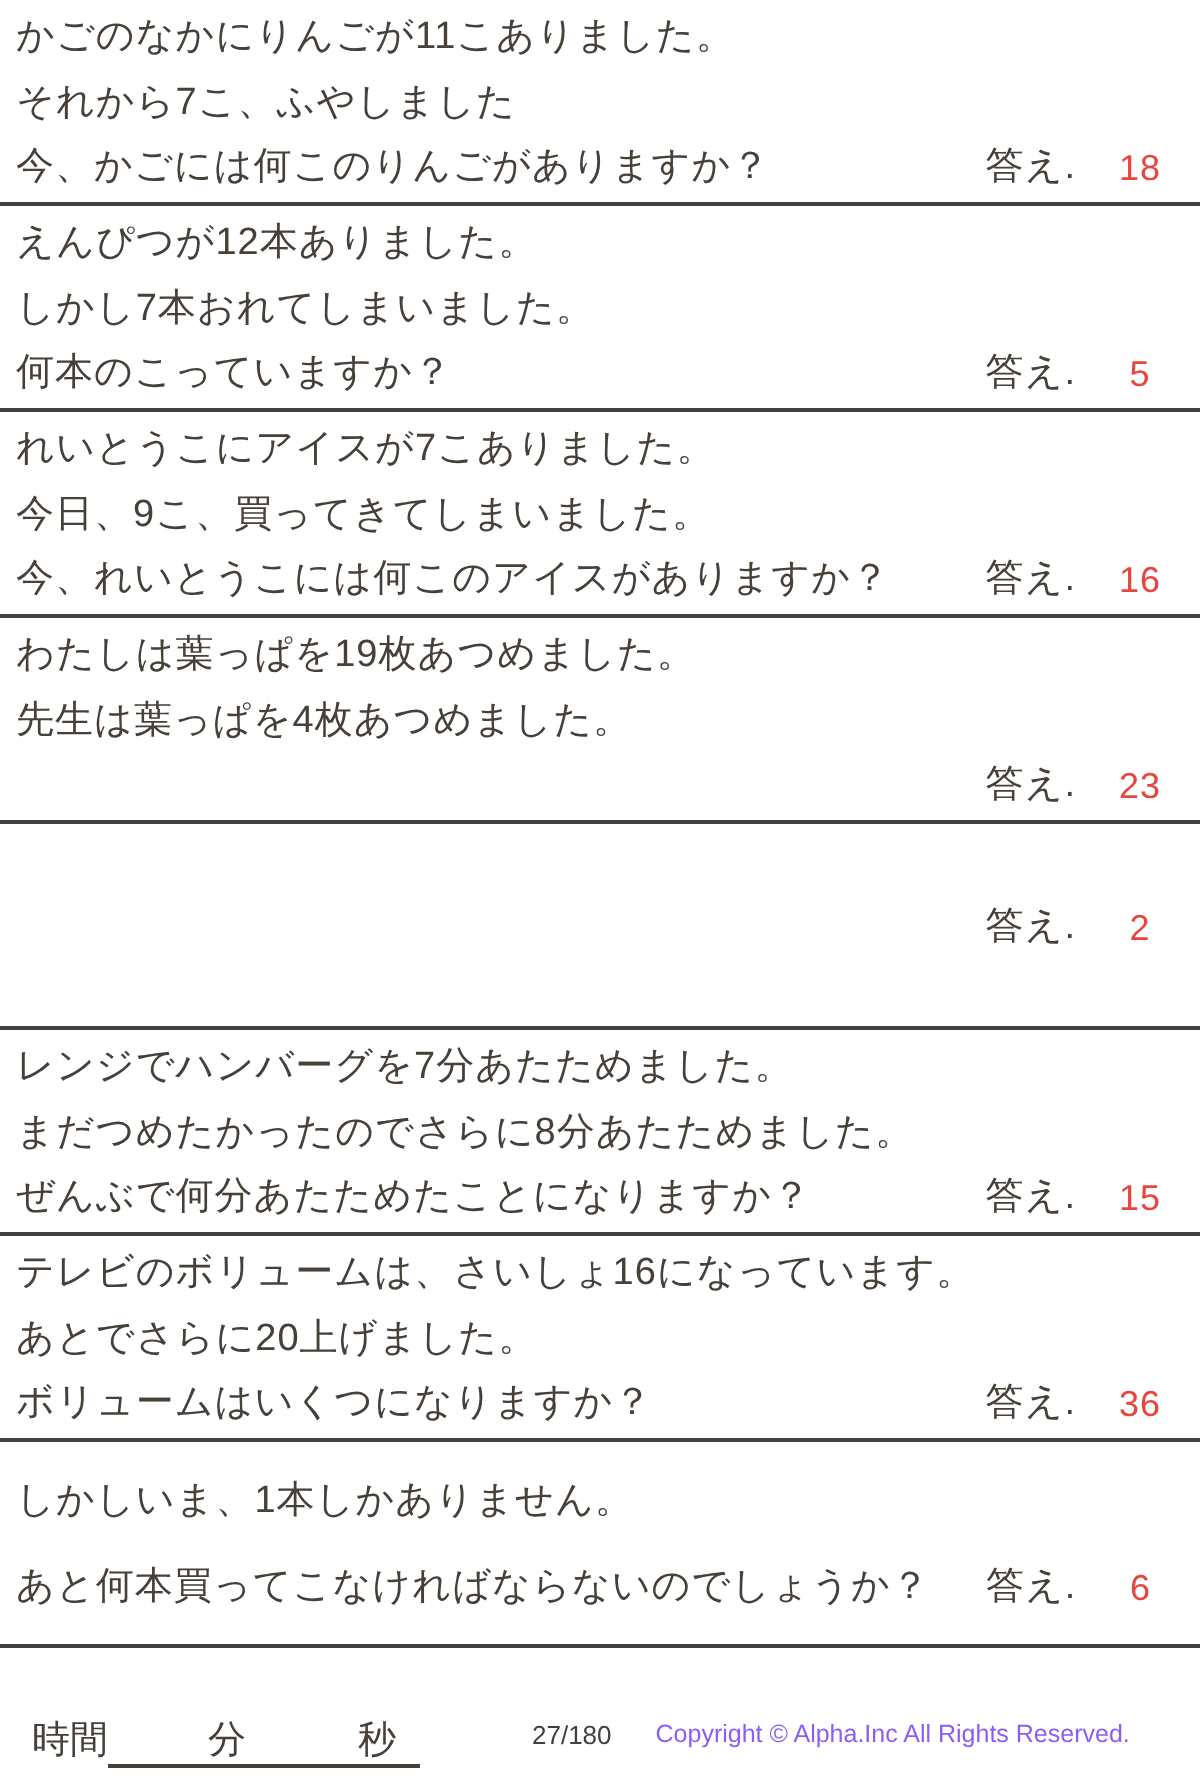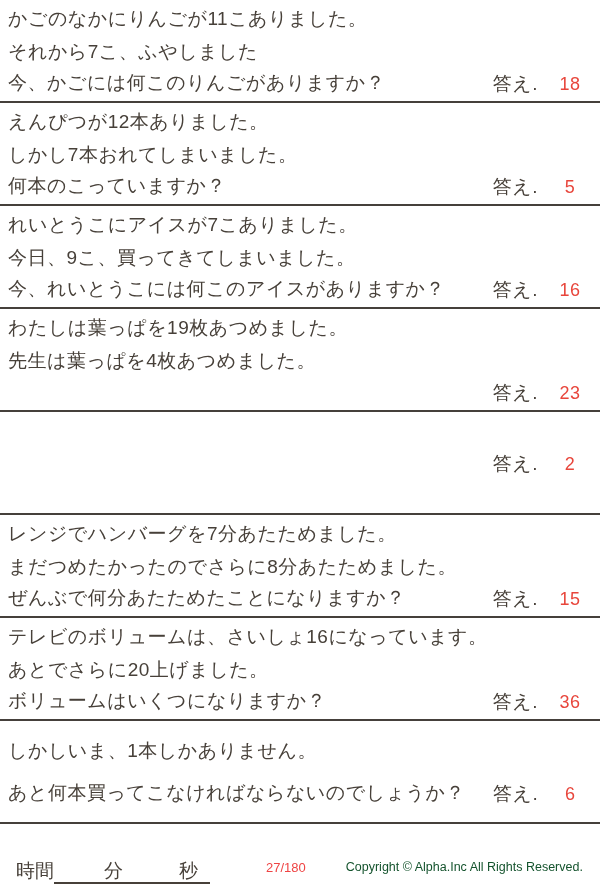--- a/index.html
+++ b/index.html
@@ -79,27 +79,27 @@
     border-bottom: 2px solid #474039;
     font-size: 19px;
     line-height: 22px;
   }
   .sp1 { display: inline-block; width: 50px; }
   .sp2 { display: inline-block; width: 56px; }
   .sp3 { display: inline-block; width: 12px; }
   .page-number {
     margin-left: 56px;
     font-size: 13px;
-    color: #ef4444;
+    color: #404040;
     padding-bottom: 4px;
   }
   .copyright {
-    margin-left: 40px;
+    margin-left: 22px;
     font-size: 12.5px;
-    color: #14532d;
+    color: #8b5cf6;
     padding-bottom: 4px;
   }
 </style>
 </head>
 <body>
 
 <div class="sheet">
 
   <div class="problem">
     <div class="row">かごのなかにりんごが11こありました。</div>

